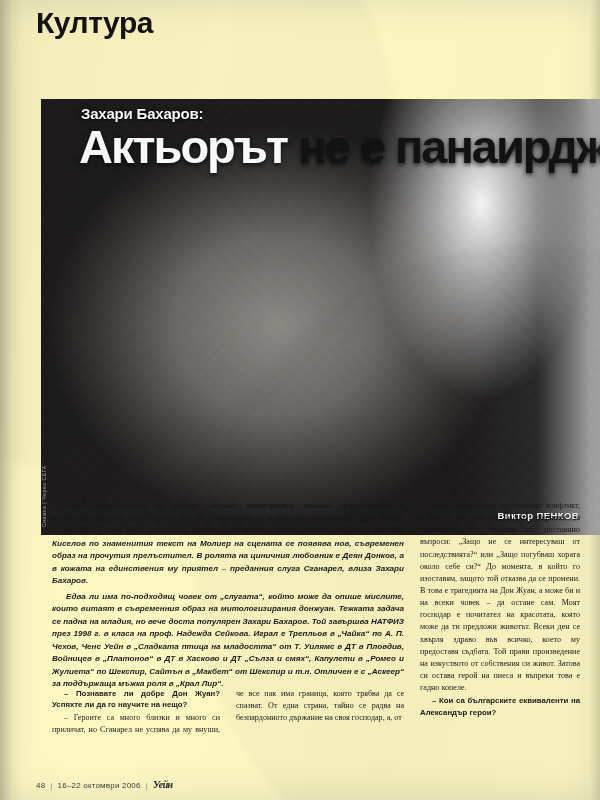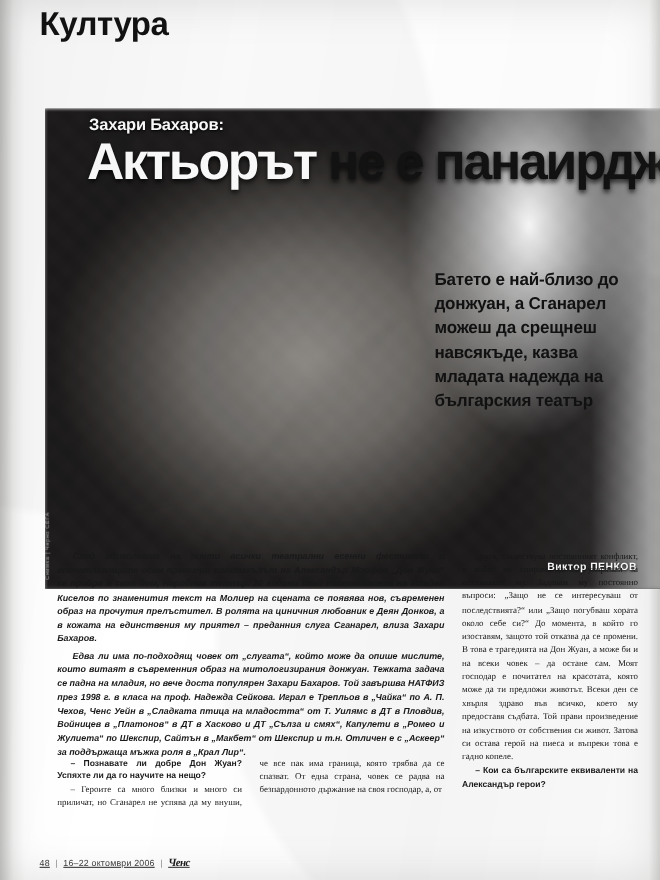--- a/index.html
+++ b/index.html
@@ -10,21 +10,21 @@
   }
   body {
     font-family: "Liberation Serif", "DejaVu Serif", serif;
   }
 
   .page {
     position: relative;
     width: 600px;
     height: 800px;
     margin: 0 auto;
-    background: #ffffff;
+    background: #fef9c3;
     overflow: hidden;
     
     box-shadow: inset 0 0 40px rgba(120,118,112,0.22);
   }
 
   
   .scan-grain {
     position: absolute;
     inset: 0;
     pointer-events: none;
@@ -252,21 +252,20 @@
     left: 36px;
     bottom: 10px;
     z-index: 20;
     display: flex;
     align-items: baseline;
     gap: 5px;
     font-family: "Liberation Sans", "DejaVu Sans", sans-serif;
     font-size: 8px;
     color: #3a3a3a;
     letter-spacing: .2px;
-    text-decoration: underline;
   }
   .footer .sep { color: #8a8a8a; }
   .footer .logo {
     font-family: "Liberation Serif", "DejaVu Serif", serif;
     font-weight: bold;
     font-style: italic;
     font-size: 10px;
     color: #1c1c1c;
     letter-spacing: -0.6px;
   }
@@ -284,48 +283,47 @@
     <div class="soften"></div>
 
     <div class="headline-wrap">
       <div class="name-tag">Захари Бахаров:</div>
       <div class="headline">
         <span class="hl-white">Актьорът</span>
         <span class="hl-dark">не е панаирджийска</span>
       </div>
     </div>
 
-    <div class="pullquote">Батето е най-близо до донжуан, а Сганарел можеш да срещнеш навсякъде, казва младата надежда на българския театър</div>
     <div class="byline-photo">Виктор ПЕНКОВ</div>
     <div class="photo-credit">Снимка | Черно СЕГА</div>
   </div>
 
   <div class="body-area">
 
     <div class="intro">
       <p>След обиколката на почти всички театрални есенни фестивали и впечатляващите осем премиери спектакълът на Александър Морфов „Дон Жуан“ се прибра в своя дом, Народния театър. 20 години след постановката на Младен Киселов по знаменития текст на Молиер на сцената се появява нов, съвременен образ на прочутия прелъстител. В ролята на циничния любовник е Деян Донков, а в кожата на единствения му приятел – преданния слуга Сганарел, влиза Захари Бахаров.</p>
       <p>Едва ли има по-подходящ човек от „слугата“, който може да опише мислите, които витаят в съвременния образ на митологизирания донжуан. Тежката задача се падна на младия, но вече доста популярен Захари Бахаров. Той завършва НАТФИЗ през 1998 г. в класа на проф. Надежда Сейкова. Играл е Трепльов в „Чайка“ по А. П. Чехов, Ченс Уейн в „Сладката птица на младостта“ от Т. Уилямс в ДТ в Пловдив, Войницев в „Платонов“ в ДТ в Хасково и ДТ „Сълза и смях“, Капулети в „Ромео и Жулиета“ по Шекспир, Сайтън в „Макбет“ от Шекспир и т.н. Отличен е с „Аскеер“ за поддържаща мъжка роля в „Крал Лир“.</p>
     </div>
 
     <div class="cols">
       <p class="q">– Познавате ли добре Дон Жуан? Успяхте ли да го научите на нещо?</p>
-      <p>– Героите са много близки и много си приличат, но Сганарел не успява да му внуши, че все пак има граница, която трябва да се спазват. От една страна, човек се радва на безпардонното държание на своя господар, а, от</p>
+      <p>– Героите са много близки и много си приличат, но Сганарел не успява да му внуши, че все пак има граница, която трябва да се спазват. От една страна, тайно се радва на безпардонното държание на своя господар, а, от</p>
     </div>
 
     <div class="col3">
       <p>друга, съществува постоянният конфликт, в който не спирам да го укорявам за постъпките му. Задавам му постоянно въпроси: „Защо не се интересуваш от последствията?“ или „Защо погубваш хората около себе си?“ До момента, в който го изоставям, защото той отказва да се промени. В това е трагедията на Дон Жуан, а може би и на всеки човек – да остане сам. Моят господар е почитател на красотата, която може да ти предложи животът. Всеки ден се хвърля здраво във всичко, което му предоставя съдбата. Той прави произведение на изкуството от собствения си живот. Затова си остава герой на пиеса и въпреки това е гадно копеле.</p>
       <p class="q">– Кои са българските еквиваленти на Александър герои?</p>
     </div>
 
   </div>
 
   <div class="footer">
     <span>48</span>
     <span class="sep">|</span>
     <span>16–22 октомври 2006</span>
     <span class="sep">|</span>
-    <span class="logo">Ченс</span>
+    <span class="logo">Уейн</span>
   </div>
 
   <div class="gutter"></div>
   <div class="edge-right"></div>
   <div class="scan-grain"></div>
 </div>
 
 </body></html>

